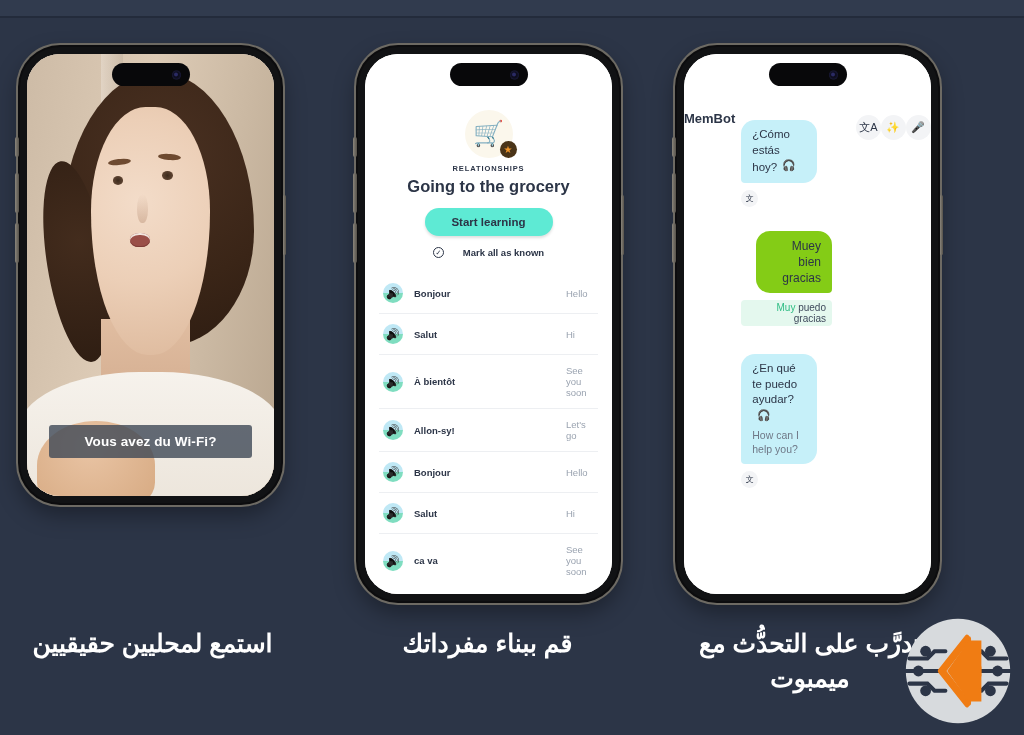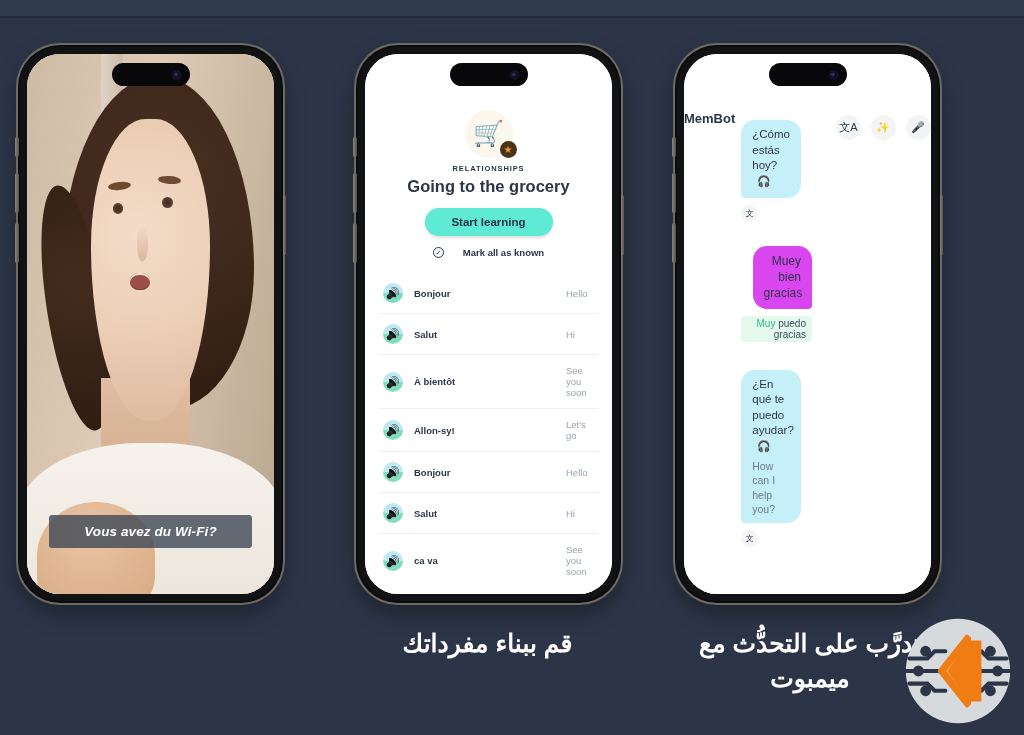--- a/index.html
+++ b/index.html
@@ -24,21 +24,21 @@
   .island .cam { position:absolute; right:9px; top:50%; transform:translateY(-50%);
                  width:9px; height:9px; border-radius:50%; background:#0d0d1c;
                  box-shadow: inset 0 0 2px #2b2b5e; }
   .island .cam::after { content:""; position:absolute; left:2px; top:2px; width:4px;height:4px;
                  border-radius:50%; background:#2a2a63; }
   .btn-side { position:absolute; background: linear-gradient(90deg,#8a857b,#55514a); border-radius:2px; }
   .btn-left { left:-3px; width:3.5px; }
   .btn-right { right:-3px; width:3.5px; }
 
   
-  #p1 { left: 18px; top: 45px; width: 265px; height: 558px; font-style: italic; }
+  #p1 { left: 18px; top: 45px; width: 265px; height: 460px; }
   .video { position:absolute; inset:0; background:
       radial-gradient(circle at 62% 30%, #e7cfbd 0%, #d9c3ae 28%, #c9b49f 52%, #b7a18b 100%); }
   .vwall { position:absolute; inset:0;
       background: linear-gradient(100deg,#cdbba6 0%, #ddcbb6 40%, #cbb9a3 70%, #b9a68f 100%); }
   .vwall::after{ content:""; position:absolute; left:30%; top:0; width:9%; height:62%;
       background: linear-gradient(90deg, rgba(255,255,255,.26), rgba(0,0,0,.06)); }
   .vhair { position:absolute; left:14%; top:4%; width:78%; height:62%;
       border-radius: 50% 50% 45% 45%/58% 58% 42% 42%;
       background: radial-gradient(circle at 52% 30%, #4a3122 0%, #3a2517 60%, #2d1c11 100%); }
   .vhair2 { position:absolute; left:8%; top:24%; width:24%; height:46%;
@@ -93,33 +93,33 @@
   .w-src { flex:1; margin-left:11px; font-size:9.5px; font-weight:bold; color:#2c3547; }
   .w-tgt { font-size:9.5px; color:#9aa3b0; width:76px;padding-left:48px; }
 
   
   #p3 { left: 675px; top: 45px; width: 265px; height: 558px; }
   .chat { position:absolute; inset:0; background:#fff; padding-top:44px; display:flex; flex-direction:row; }
   .chat-title { text-align:center; font-size:13px; font-weight:bold; color:#2c3547; margin-top:13px; }
   .msgs { flex:1; padding: 22px 6px 0; }
   .bubble { max-width:84%; border-radius:14px; padding:7px 11px; font-size:11.5px; color:#2c3547; line-height:1.35; }
   .b-bot { background:#c6f0f9; border-bottom-left-radius:4px; display:inline-block; }
-  .b-user { background:#d946ef; border-bottom-right-radius:4px; display:inline-block; font-size:12px; }
+  .b-user { background:#84cc16; border-bottom-right-radius:4px; display:inline-block; font-size:12px; }
   .row-l { text-align:left; }
   .row-r { text-align:right; }
   .hp { font-size:11px; vertical-align:2px; margin-left:5px; }
   .sub-en { font-size:10.5px; color:#6f7887; margin-top:3px; }
   .mini-tr { width:17px; height:17px; border-radius:50%; background:#f3f4f6; margin-top:7px;
       display:flex; align-items:center; justify-content:center; font-size:8px; color:#2c3547; }
   .corr { display:inline-block; margin-top:7px; background:#e4f8ee; border-radius:4px;
       padding:2px 6px; font-size:10px; color:#3f4a5c; }
   .corr b { color:#2fbd84; font-weight:normal; }
   .progress { height:3px; background:#d8dde8; margin: 0 0 0 0; }
   .progress > i { display:block; height:3px; background:#f8b70b; }
-  .toolbar { display:flex; gap:10px; padding: 17px 0 0 18px; }
+  .toolbar { display:flex; padding: 17px 0 0 18px; }
   .tb { width:25px; height:25px; border-radius:50%; background:#f3f4f6;
       display:flex; align-items:center; justify-content:center; font-size:11px; color:#2c3547; }
 
   
   .cap { position:absolute; text-align:center; color:#fff; font-weight:bold;
       font-size:25px; line-height:1.38; direction:rtl; }
   #cap1 { left:10px;  top:626px; width:285px; }
   #cap2 { left:350px; top:626px; width:275px; }
   #cap3 { left:660px; top:626px; width:300px; }
 
@@ -269,20 +269,21 @@
             <div class="tb">✨</div>
             <div class="tb">🎤</div>
           </div>
       </div>
       <div class="island">
           <div class="cam"></div>
         </div>
     </div>
   </div>
 
+  <div class="cap" id="cap1">استمع لمحليين حقيقيين</div>
   <div class="cap" id="cap2">قم ببناء مفرداتك</div>
   <div class="cap" id="cap3">تدرَّب على التحدُّث مع ميمبوت</div>
 
   <svg id="logo" viewBox="0 0 120 120">
     <circle cx="60" cy="60" r="58" fill="#d7dadd"></circle>
     <g stroke="#2c3547" stroke-width="4.5" fill="none" stroke-linecap="round">
       <path d="M6 46 H26 L34 38 H46"></path>
       <path d="M2 60 H18 L26 60 H44"></path>
       <path d="M6 74 H26 L34 82 H46"></path>
       <path d="M114 46 H94 L86 38 H74"></path>

